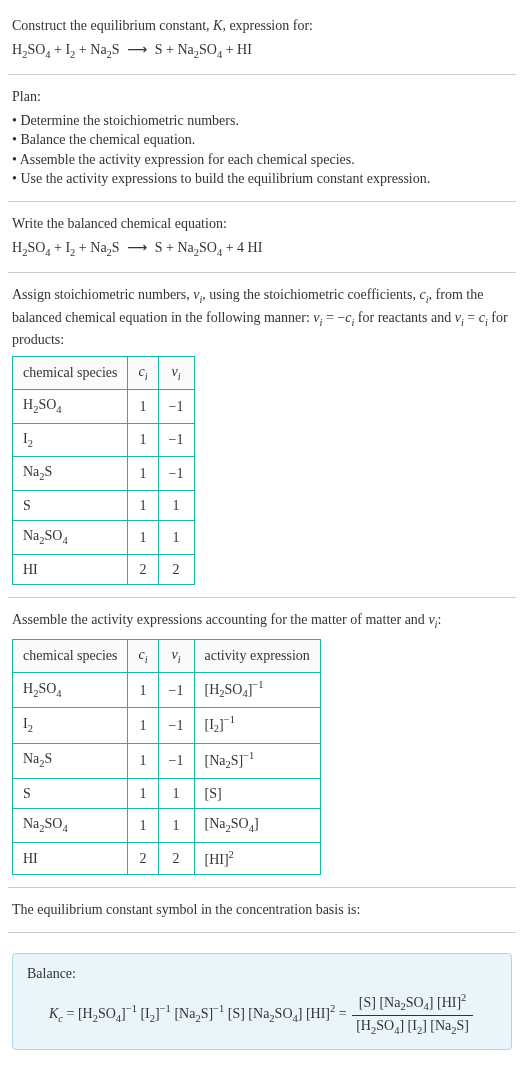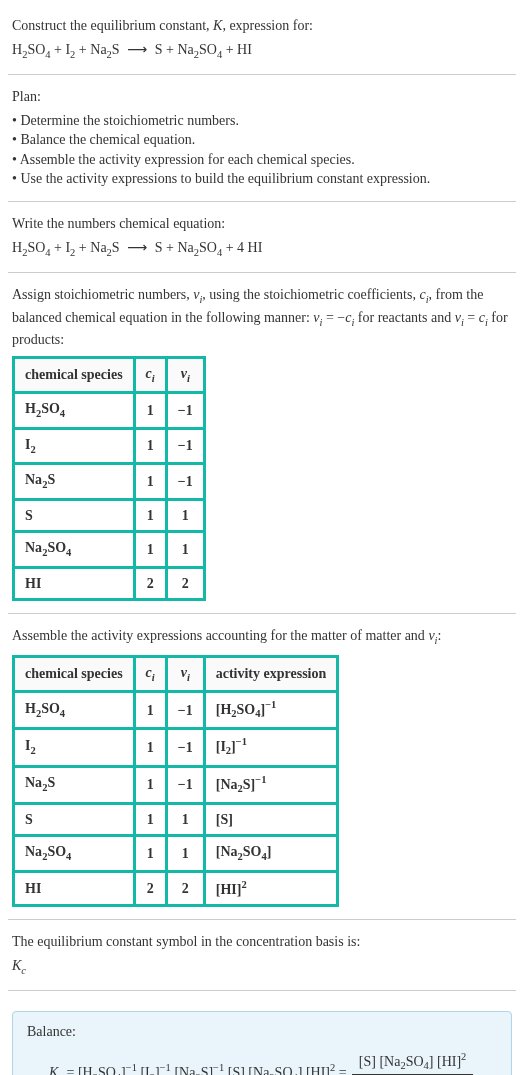--- a/index.html
+++ b/index.html
@@ -48,24 +48,24 @@
     }
     .bullet-item::before {
       content: "• ";
     }
     table {
       border-collapse: collapse;
       margin-top: 6px;
       font-size: 14px;
     }
     td, th {
-      border: 3px solid #14b8a6;
+      border: 1px solid #14b8a6;
       padding: 5px 10px;
       text-align: left;
-      font-weight: bold;
+      font-weight: normal;
     }
     th {
       background: #fafafa;
     }
     td.center, th.center {
       text-align: center;
     }
     .answer-box {
       background: #e9f4fb;
       border: 1px solid #b0d4e8;
@@ -116,21 +116,21 @@
   <div class="bullet-list">
     <div class="bullet-item">Determine the stoichiometric numbers.</div>
     <div class="bullet-item">Balance the chemical equation.</div>
     <div class="bullet-item">Assemble the activity expression for each chemical species.</div>
     <div class="bullet-item">Use the activity expressions to build the equilibrium constant expression.</div>
   </div>
 </div>
 <hr class="divider">
 
 <div class="section">
-  <div>Write the numbers chemical equation:</div>
+  <div>Write the balanced chemical equation:</div>
   <div class="equation">
     <span>H</span><span class="sub">2</span><span>SO</span><span class="sub">4</span><span> + </span><span>I</span><span class="sub">2</span><span> + </span><span>Na</span><span class="sub">2</span><span>S</span>
     <span class="arrow">⟶</span>
     <span>S + Na</span><span class="sub">2</span><span>SO</span><span class="sub">4</span><span> + 4 HI</span>
   </div>
 </div>
 <hr class="divider">
 
 <div class="section">
   <div>
@@ -226,23 +226,20 @@
           <td class="center">2</td>
           <td>[HI]<span class="sup">2</span></td>
         </tr>
   </tbody>
     </table>
 </div>
 <hr class="divider">
 
 <div class="section">
   <div>The equilibrium constant symbol in the concentration basis is:</div>
-  <div class="equation">
-    <span class="italic">K</span><span class="sub italic">c</span>
-  </div>
 </div>
 <hr class="divider">
 
 <div class="section">
   <div class="answer-box">
     <div class="answer-label">Balance:</div>
     <div class="kc-line">
       <span class="italic">K</span><span class="sub italic">c</span>
       = [H<span class="sub">2</span>SO<span class="sub">4</span>]<span class="sup">−1</span> [I<span class="sub">2</span>]<span class="sup">−1</span> [Na<span class="sub">2</span>S]<span class="sup">−1</span> [S] [Na<span class="sub">2</span>SO<span class="sub">4</span>] [HI]<span class="sup">2</span> =
       <span class="fraction">

